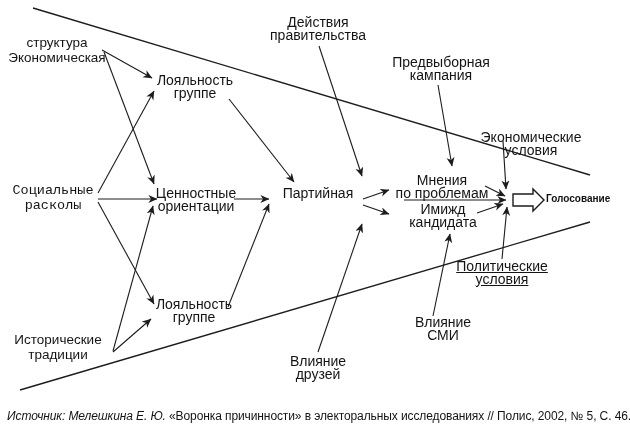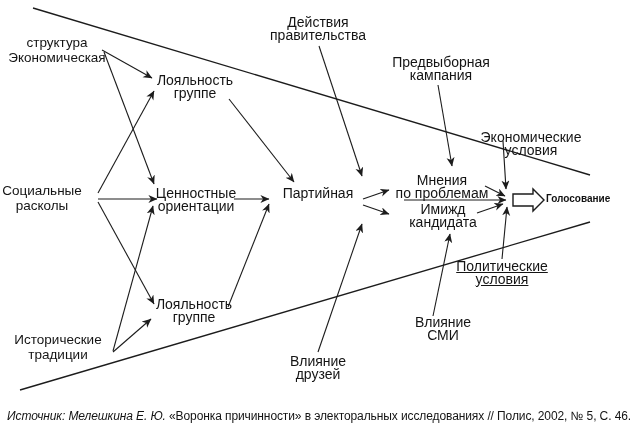--- a/index.html
+++ b/index.html
@@ -61,21 +61,21 @@
         <line x1="318" y1="352" x2="362" y2="224" stroke="#1c1c1c" stroke-width="1.1" marker-end="url(#arr)"></line>
       </g>
     <polygon points="513,194 533,194 533,189 544,200 533,211 533,206 513,206" fill="#ffffff" stroke="#1c1c1c" stroke-width="1.4" stroke-linejoin="miter"></polygon>
   </svg>
 
   <div id="node-layer">
       <div class="node large" style="left: 57px; top: 35px;">
         <div>структура</div>
         <div>Экономическая</div>
       </div>
-      <div class="node large" style="left: 42px; top: 183px;">
+      <div class="node large" style="left: 53px; top: 183px; font-family: Liberation Mono, monospace;">
         <div>Социальные</div>
         <div>расколы</div>
       </div>
       <div class="node large" style="left: 58px; top: 332px;">
         <div>Исторические</div>
         <div>традиции</div>
       </div>
       <div class="node" style="left: 195px; top: 74px;">
         <div>Лояльность</div>
         <div>группе</div>

